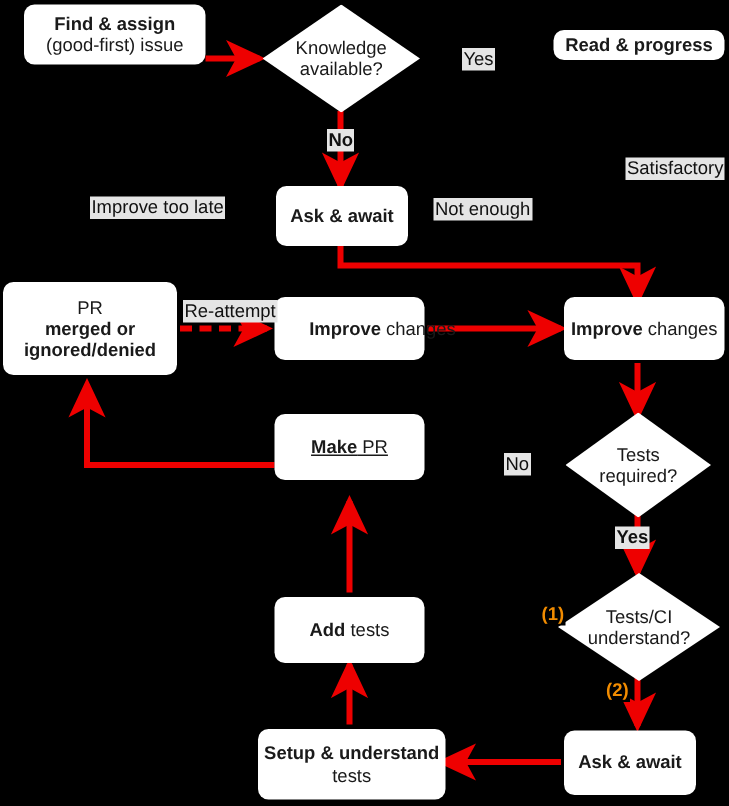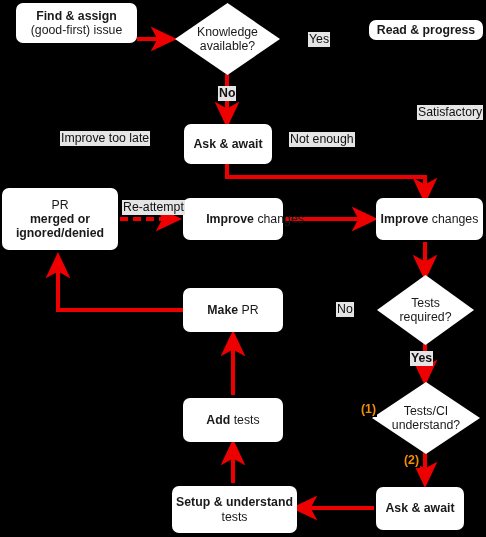--- a/index.html
+++ b/index.html
@@ -171,21 +171,21 @@
   </div>
 
   <div class="node" style="left:183px; top:198px; width:100px; height:42px;padding-left:44px;">
     <span class="ln"><span class="b">Improve</span><span class="r"> changes</span></span>
   </div>
 
   <div class="node" style="left:376px; top:198px; width:107px; height:42px;">
     <span class="ln"><span class="b">Improve</span><span class="r"> changes</span></span>
   </div>
 
-  <div class="node" style="left:183px; top:288px; width:100px; height:44px;">
+  <div class="node" style="left:183px; top:276px; width:100px; height:44px;text-decoration:underline;">
     <span class="ln"><span class="b">Make</span><span class="r"> PR</span></span>
   </div>
 
   <div class="diamond" style="left:377px; top:275px; width:97px; height:70px;">
     <div class="shape"></div>
     <div class="dlabel">
       <span class="ln">Tests</span>
       <span class="ln">required?</span>
     </div>
   </div>

